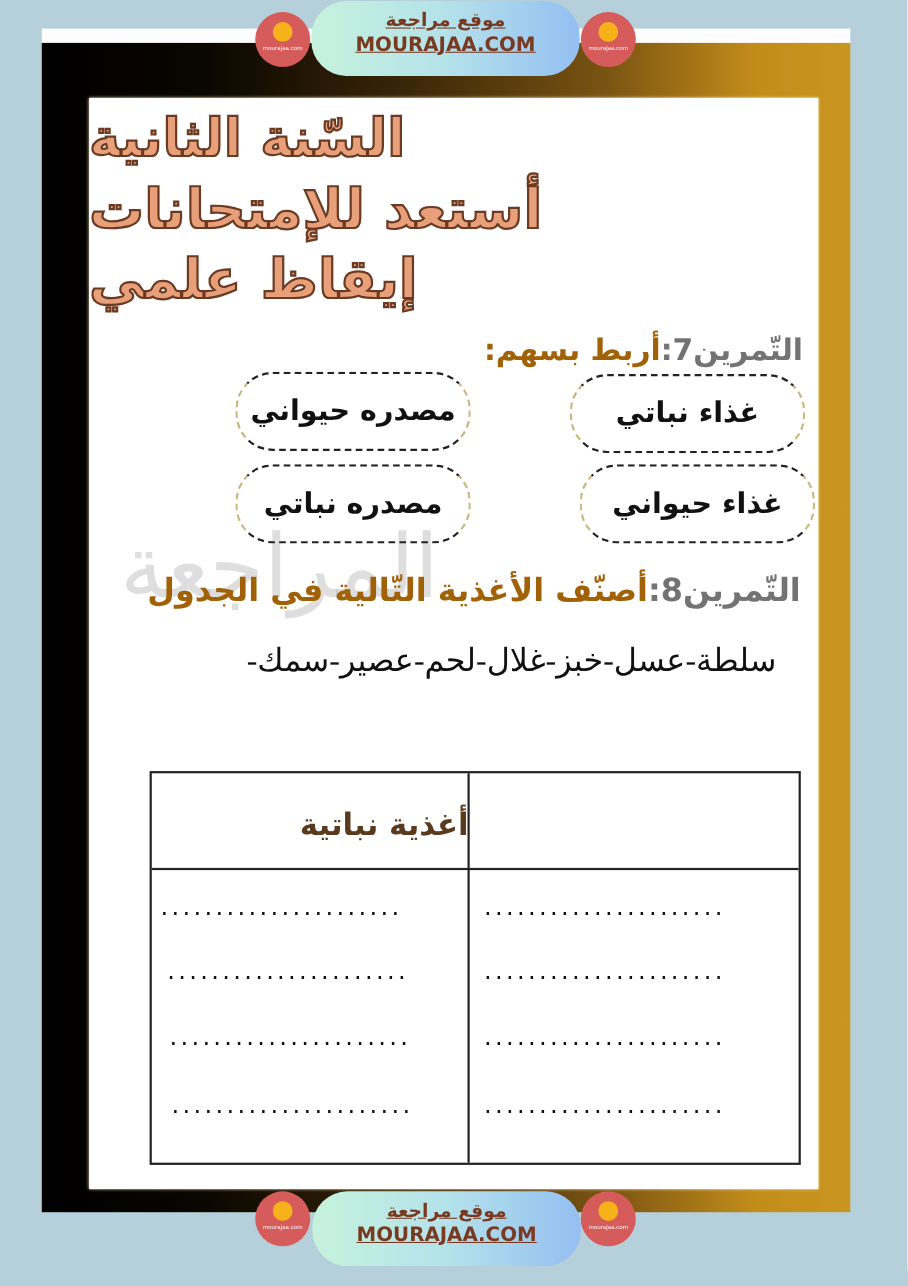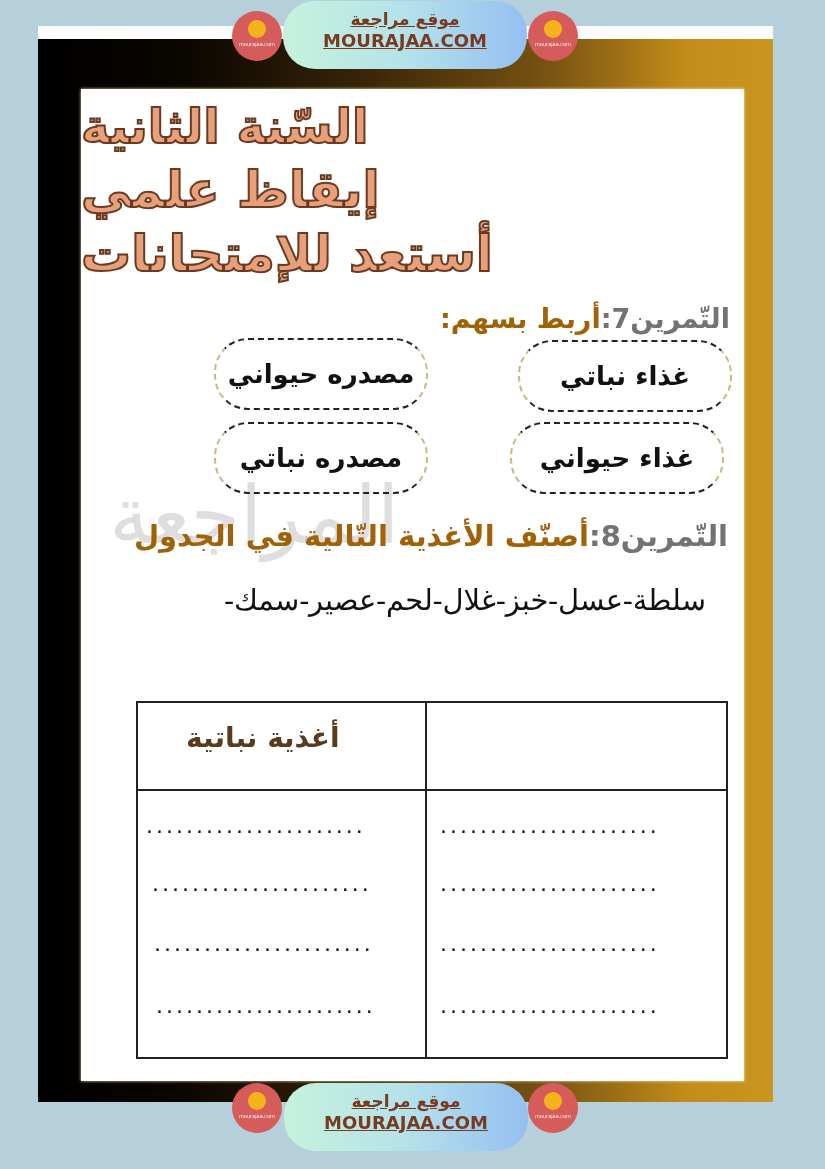--- a/index.html
+++ b/index.html
@@ -40,41 +40,41 @@
   .ex-heading .task { color:#a16207; }
   .ex7 { right:14px; top:214px; }
   .ex8 { right:16px; top:430px; font-size:29px; }
   .match-box {
     position:absolute; width:210px; height:68px; border:2px dashed #222;
     border-radius:34px; display:flex; align-items:center; justify-content:center;
     font-weight:bold; font-size:26px; color:#111;
     border-left-color:#c8b880; border-right-color:#c8b880;
   }
   .mb1 { right:12px; top:251px; }
-  .mb2 { right:20px; top:333px; }
+  .mb2 { right:3px; top:333px; }
   .mb3 { left:133px; top:249px; }
   .mb4 { left:133px; top:333px; }
   .food-line {
     position:absolute; right:38px; font-size:29px; color:#111; white-space:nowrap;
   }
   .fl1 { top:494px;font-family:Liberation Serif, serif; }
   .fl2 { top:560px; }
   .watermark {
     position:absolute; left:28px; top:380px; font-size:80px; color:rgba(160,160,160,0.35);
     direction:rtl; white-space:nowrap; pointer-events:none;text-align:center;
   }
   .table {
     position:absolute; left:55px; top:612px; width:592px; height:358px;
     border:2px solid #222; box-sizing:border-box;
   }
   .table .vdiv { position:absolute; left:287px; top:0; bottom:0; width:2px; background:#222; }
   .table .hdiv { position:absolute; left:0; right:0; top:86px; height:2px; background:#222; }
   .th {
-    position:absolute; top:18px; width:288px; text-align:left;
-    font-weight:bold; font-size:28px; color:#5a3a1c;margin-left:48px;
+    position:absolute; top:30px; width:288px; text-align:right;
+    font-weight:bold; font-size:28px; color:#5a3a1c;
   }
   .th.right { right:0; }
   .th.left { left:0; }
   .dots {
     position:absolute; font-size:22px; letter-spacing:3px; color:#111; white-space:nowrap; direction:ltr;
   }
   .banner {
     position:absolute; width:244px; height:68px; border-radius:32px;
     background:linear-gradient(90deg,#c6f2dc 0%,#b4e2ea 50%,#94bff2 100%);
     text-align:center; color:#7a3a22; font-weight:bold;
@@ -93,22 +93,22 @@
 <body>
 
 <div class="page-white-strip"></div>
 <div class="frame"></div>
 
 <div class="sheet">
   <div class="watermark">المراجعة</div>
 
   <div class="title-block">
     <span class="title-line t1">السّنة الثانية</span>
+    <span class="title-line t2">أستعد للإمتحانات</span>
     <span class="title-line t3">إيقاظ علمي</span>
-    <span class="title-line t2">أستعد للإمتحانات</span>
   </div>
 
   <div class="ex-heading ex7">
     <span class="num">التّمرين7:</span><span class="task">أربط بسهم:</span>
   </div>
 
   <div class="match-box mb1">غذاء نباتي</div>
   <div class="match-box mb2">غذاء حيواني</div>
   <div class="match-box mb3">مصدره حيواني</div>
   <div class="match-box mb4">مصدره نباتي</div>

